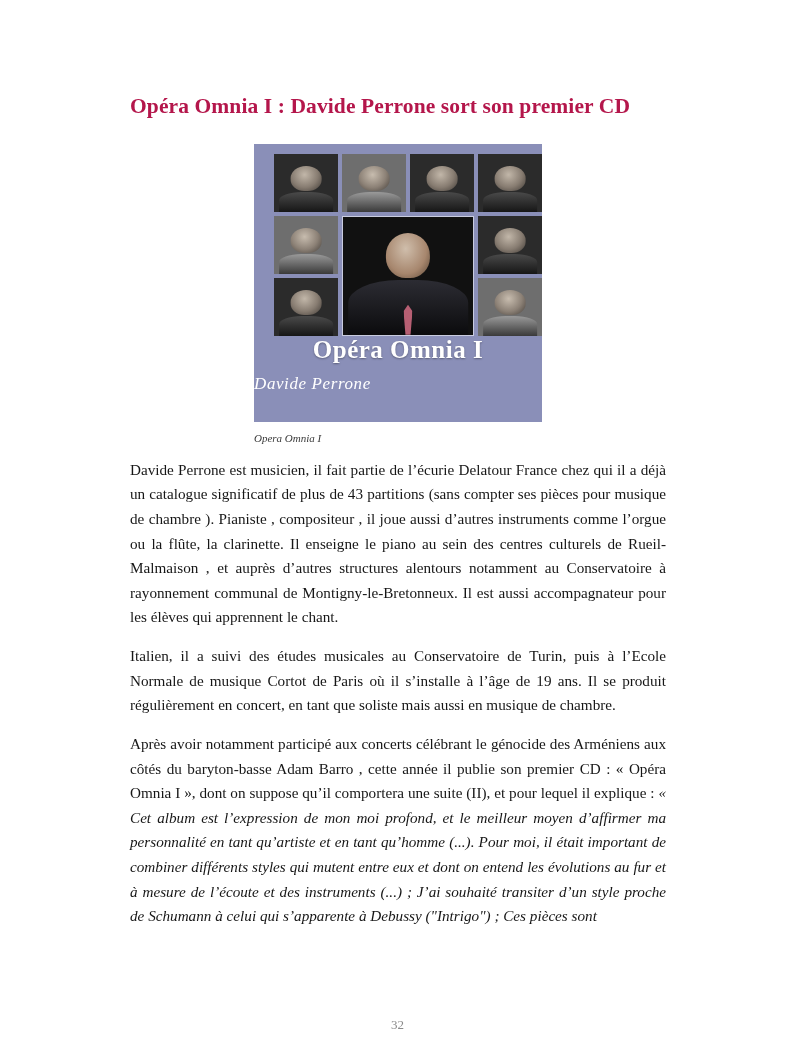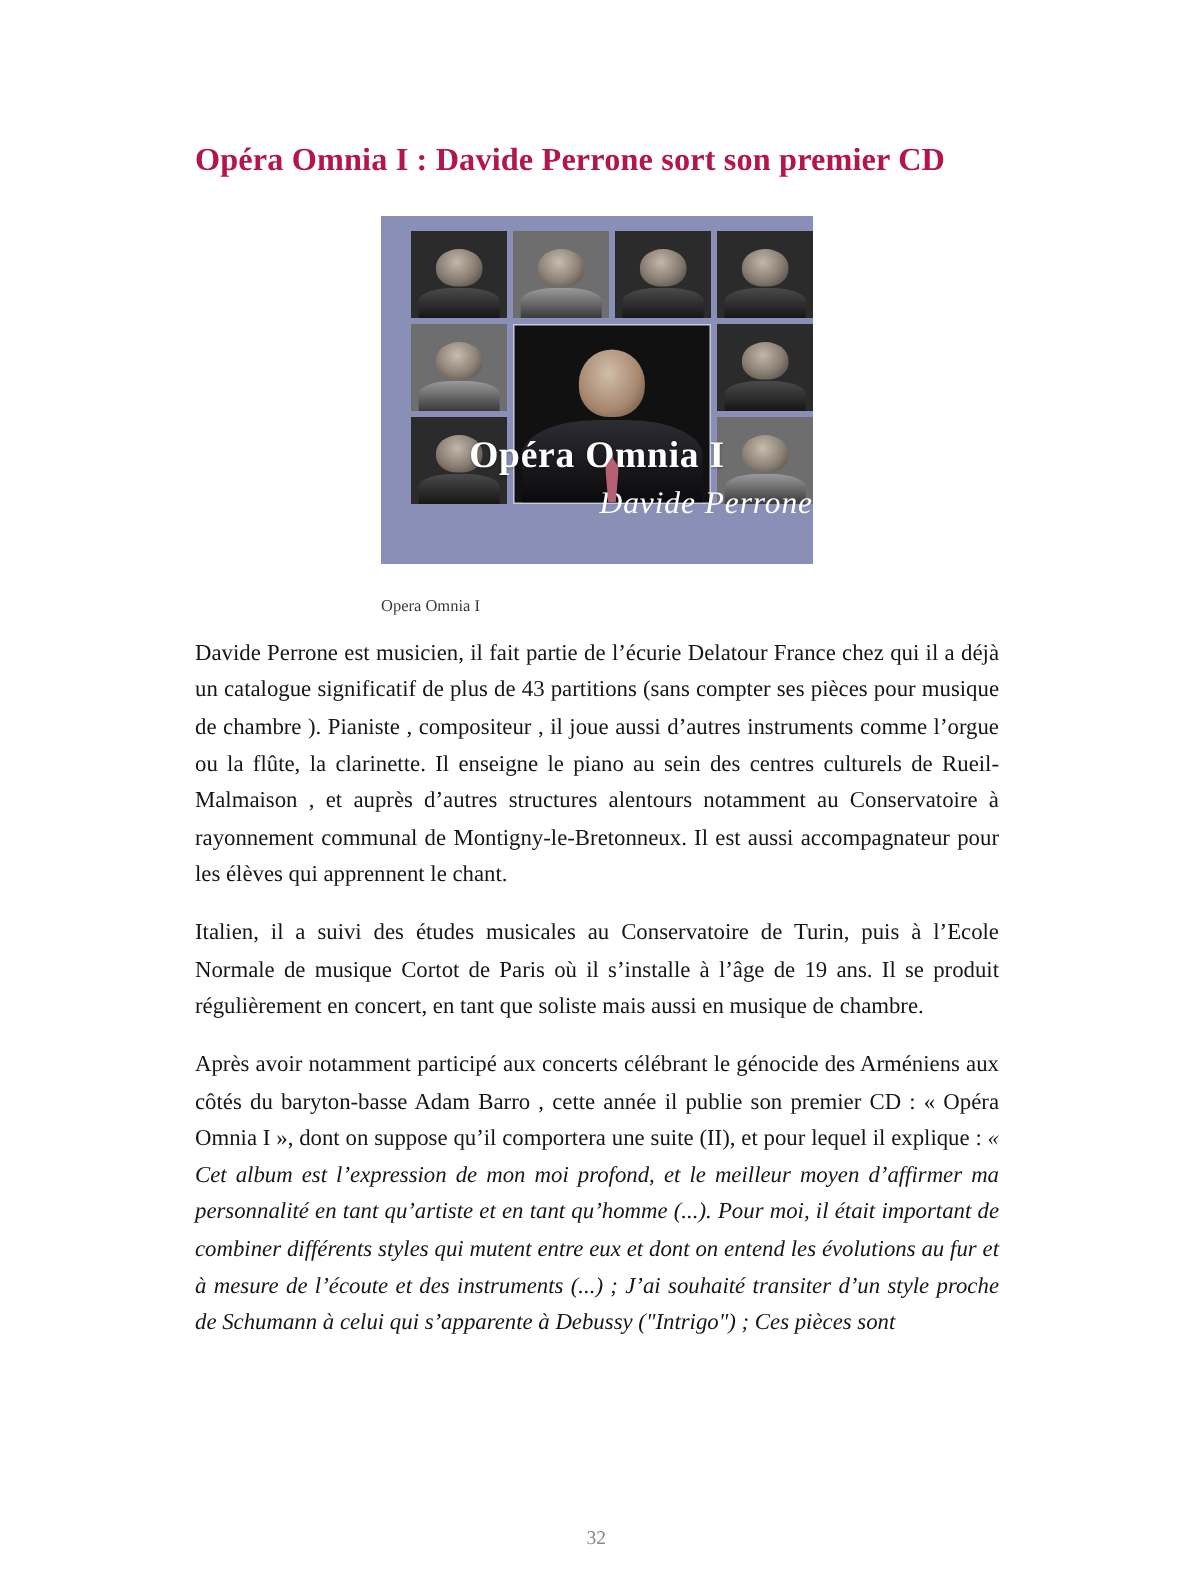--- a/index.html
+++ b/index.html
@@ -41,21 +41,21 @@
     margin: 22px 0 0 0;
     width: 536px;
   }
   .figure-img-wrap {
     width: 100%;
     display: flex;
     justify-content: center;
   }
   .cd-cover {
     width: 288px;
-    height: 232px;
+    height: 278px;
     background: #8a8fb8;
     position: relative;
     box-sizing: border-box;
     padding: 10px 10px 0 20px;
   }
   .photo-grid {
     display: grid;
     grid-template-columns: repeat(4, 1fr);
     grid-template-rows: repeat(3, 58px);
     gap: 4px;
@@ -131,32 +131,33 @@
     font-weight: bold;
     color: #ffffff;
     letter-spacing: 0.5px;
     text-shadow: 0 1px 2px rgba(0,0,0,0.35);
   }
   .cd-subtitle {
     position: absolute;
     left: 0;
     bottom: 28px;
     width: 100%;
-    text-align: right;
+    text-align: left;
     font-family: "Liberation Serif", serif;
     font-style: italic;
-    font-size: 21px;
+    font-size: 17px;
     color: #ffffff;
     letter-spacing: 0.6px;
   }
   .figure-caption {
     font-family: "Liberation Serif", serif;
+    font-style: italic;
     font-size: 11px;
     color: #3a3a3a;
-    margin-top: 22px;
+    margin-top: 10px;
     padding-left: 124px;
   }
   p.body {
     font-size: 15.2px;
     line-height: 1.62;
     text-align: justify;
     margin: 0 0 14px 0;
     color: #161616;
   }
   p.body.first { margin-top: 14px; }

